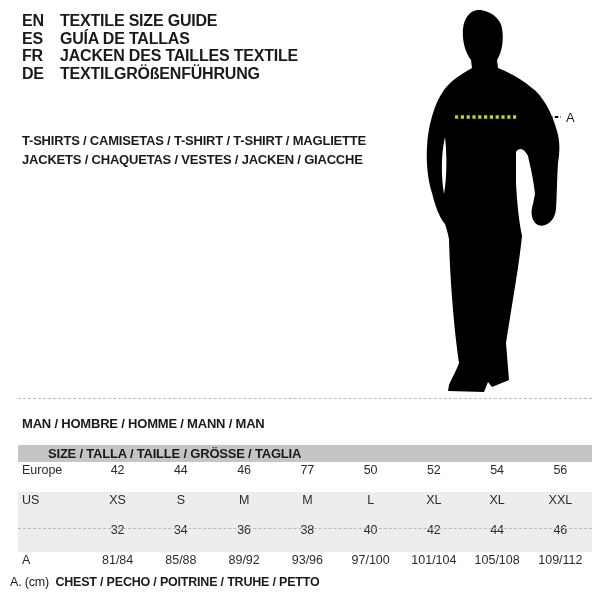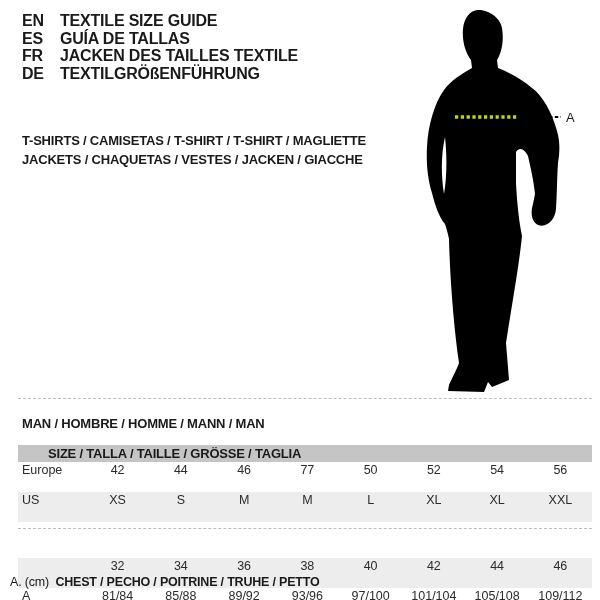--- a/index.html
+++ b/index.html
@@ -119,21 +119,21 @@
         <div class="st-label">US</div>
         <div class="st-cell">XS</div>
         <div class="st-cell">S</div>
         <div class="st-cell">M</div>
         <div class="st-cell">M</div>
         <div class="st-cell">L</div>
         <div class="st-cell">XL</div>
         <div class="st-cell">XL</div>
         <div class="st-cell">XXL</div>
       </div>
-      <div class="st-row" style="background: rgb(237, 237, 237); margin-top: 36px;">
+      <div class="st-row" style="background: rgb(237, 237, 237);">
         <div class="st-label"></div>
         <div class="st-cell">32</div>
         <div class="st-cell">34</div>
         <div class="st-cell">36</div>
         <div class="st-cell">38</div>
         <div class="st-cell">40</div>
         <div class="st-cell">42</div>
         <div class="st-cell">44</div>
         <div class="st-cell">46</div>
       </div>

